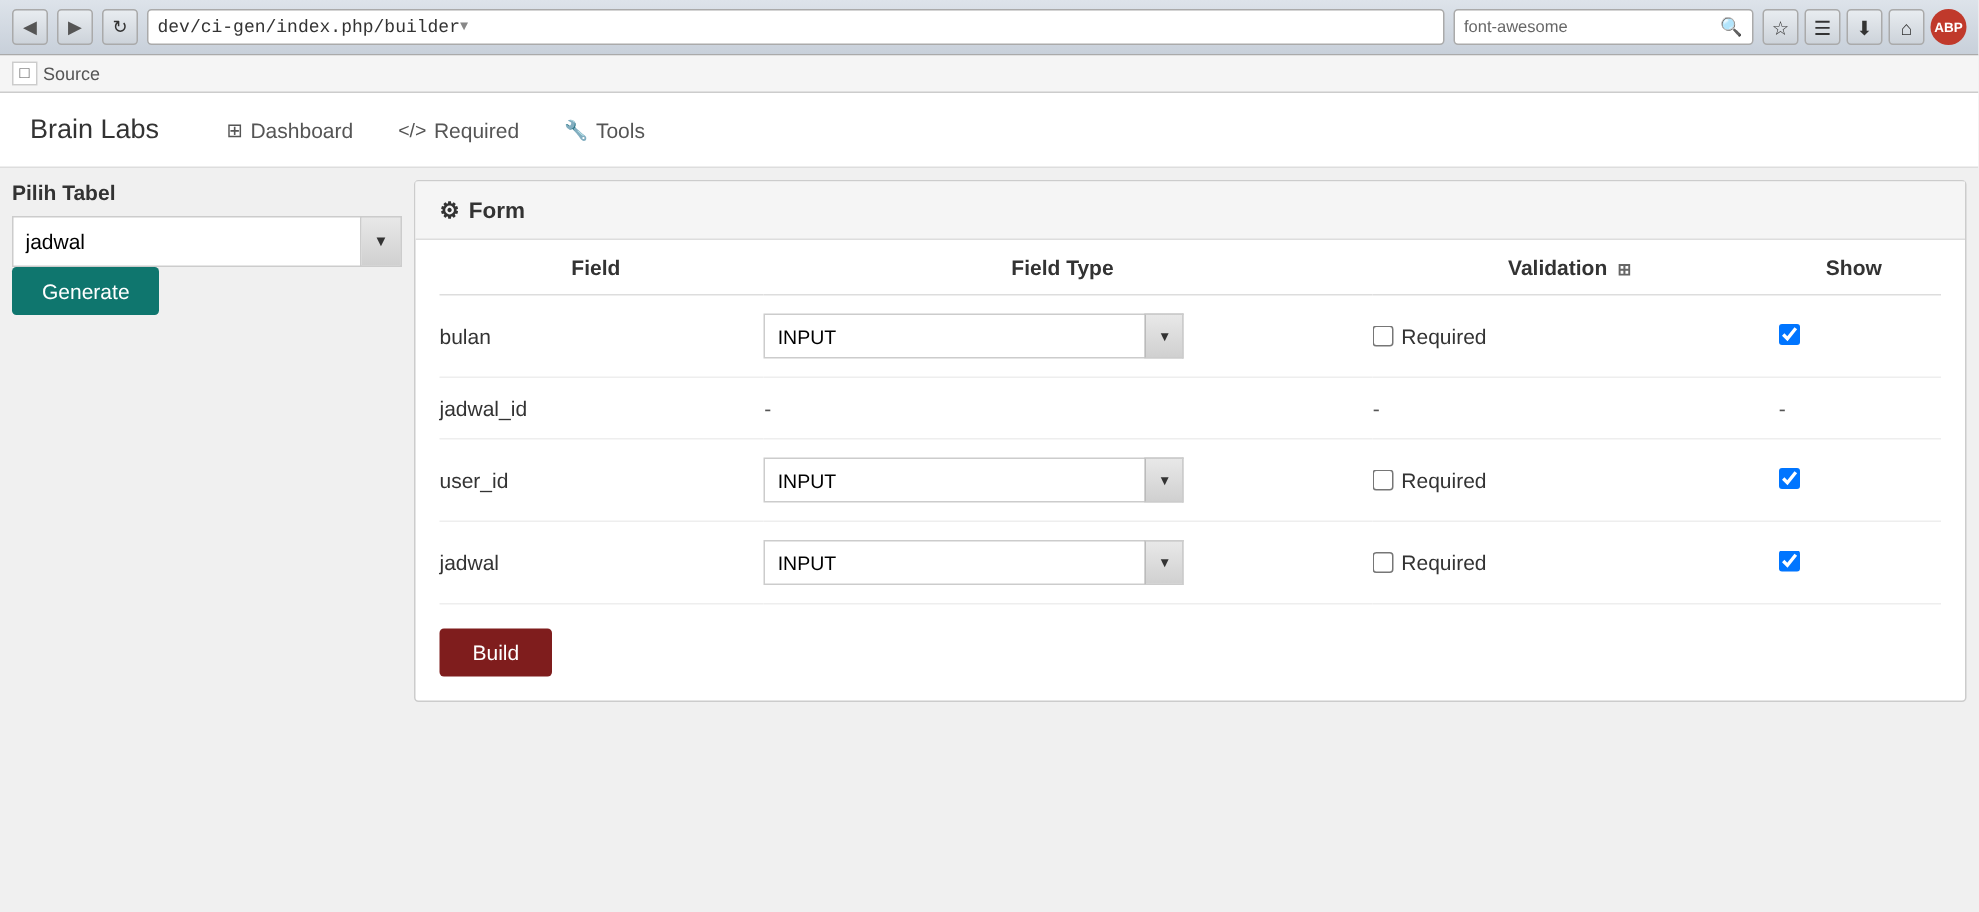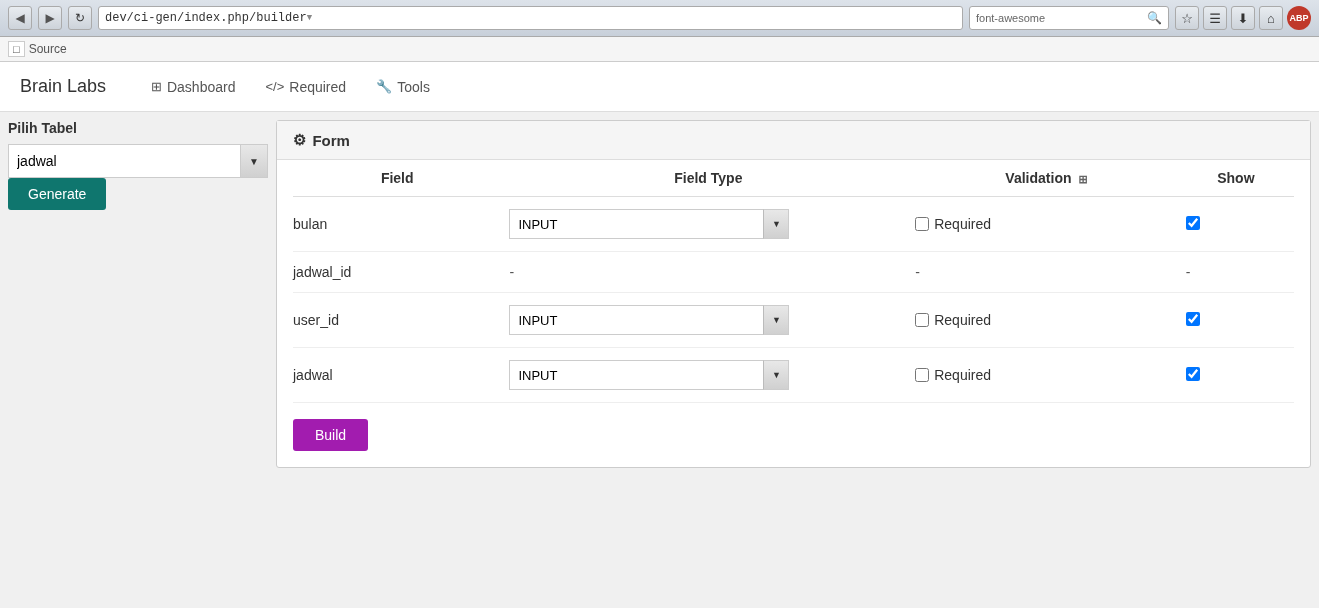--- a/index.html
+++ b/index.html
@@ -232,21 +232,21 @@
     .validation-check input[type=checkbox] {
       width: 14px; height: 14px;
     }
     .show-check input[type=checkbox] {
       width: 14px; height: 14px;
     }
     .build-area {
       padding: 16px;
     }
     .build-btn {
-      background: #a21caf;
+      background: #7f1d1d;
       color: white;
       border: none;
       padding: 8px 22px;
       font-size: 14px;
       border-radius: 3px;
       cursor: pointer;
     }
     .dash-cell { color: #555; }
     .validation-icon {
       font-size: 11px;

